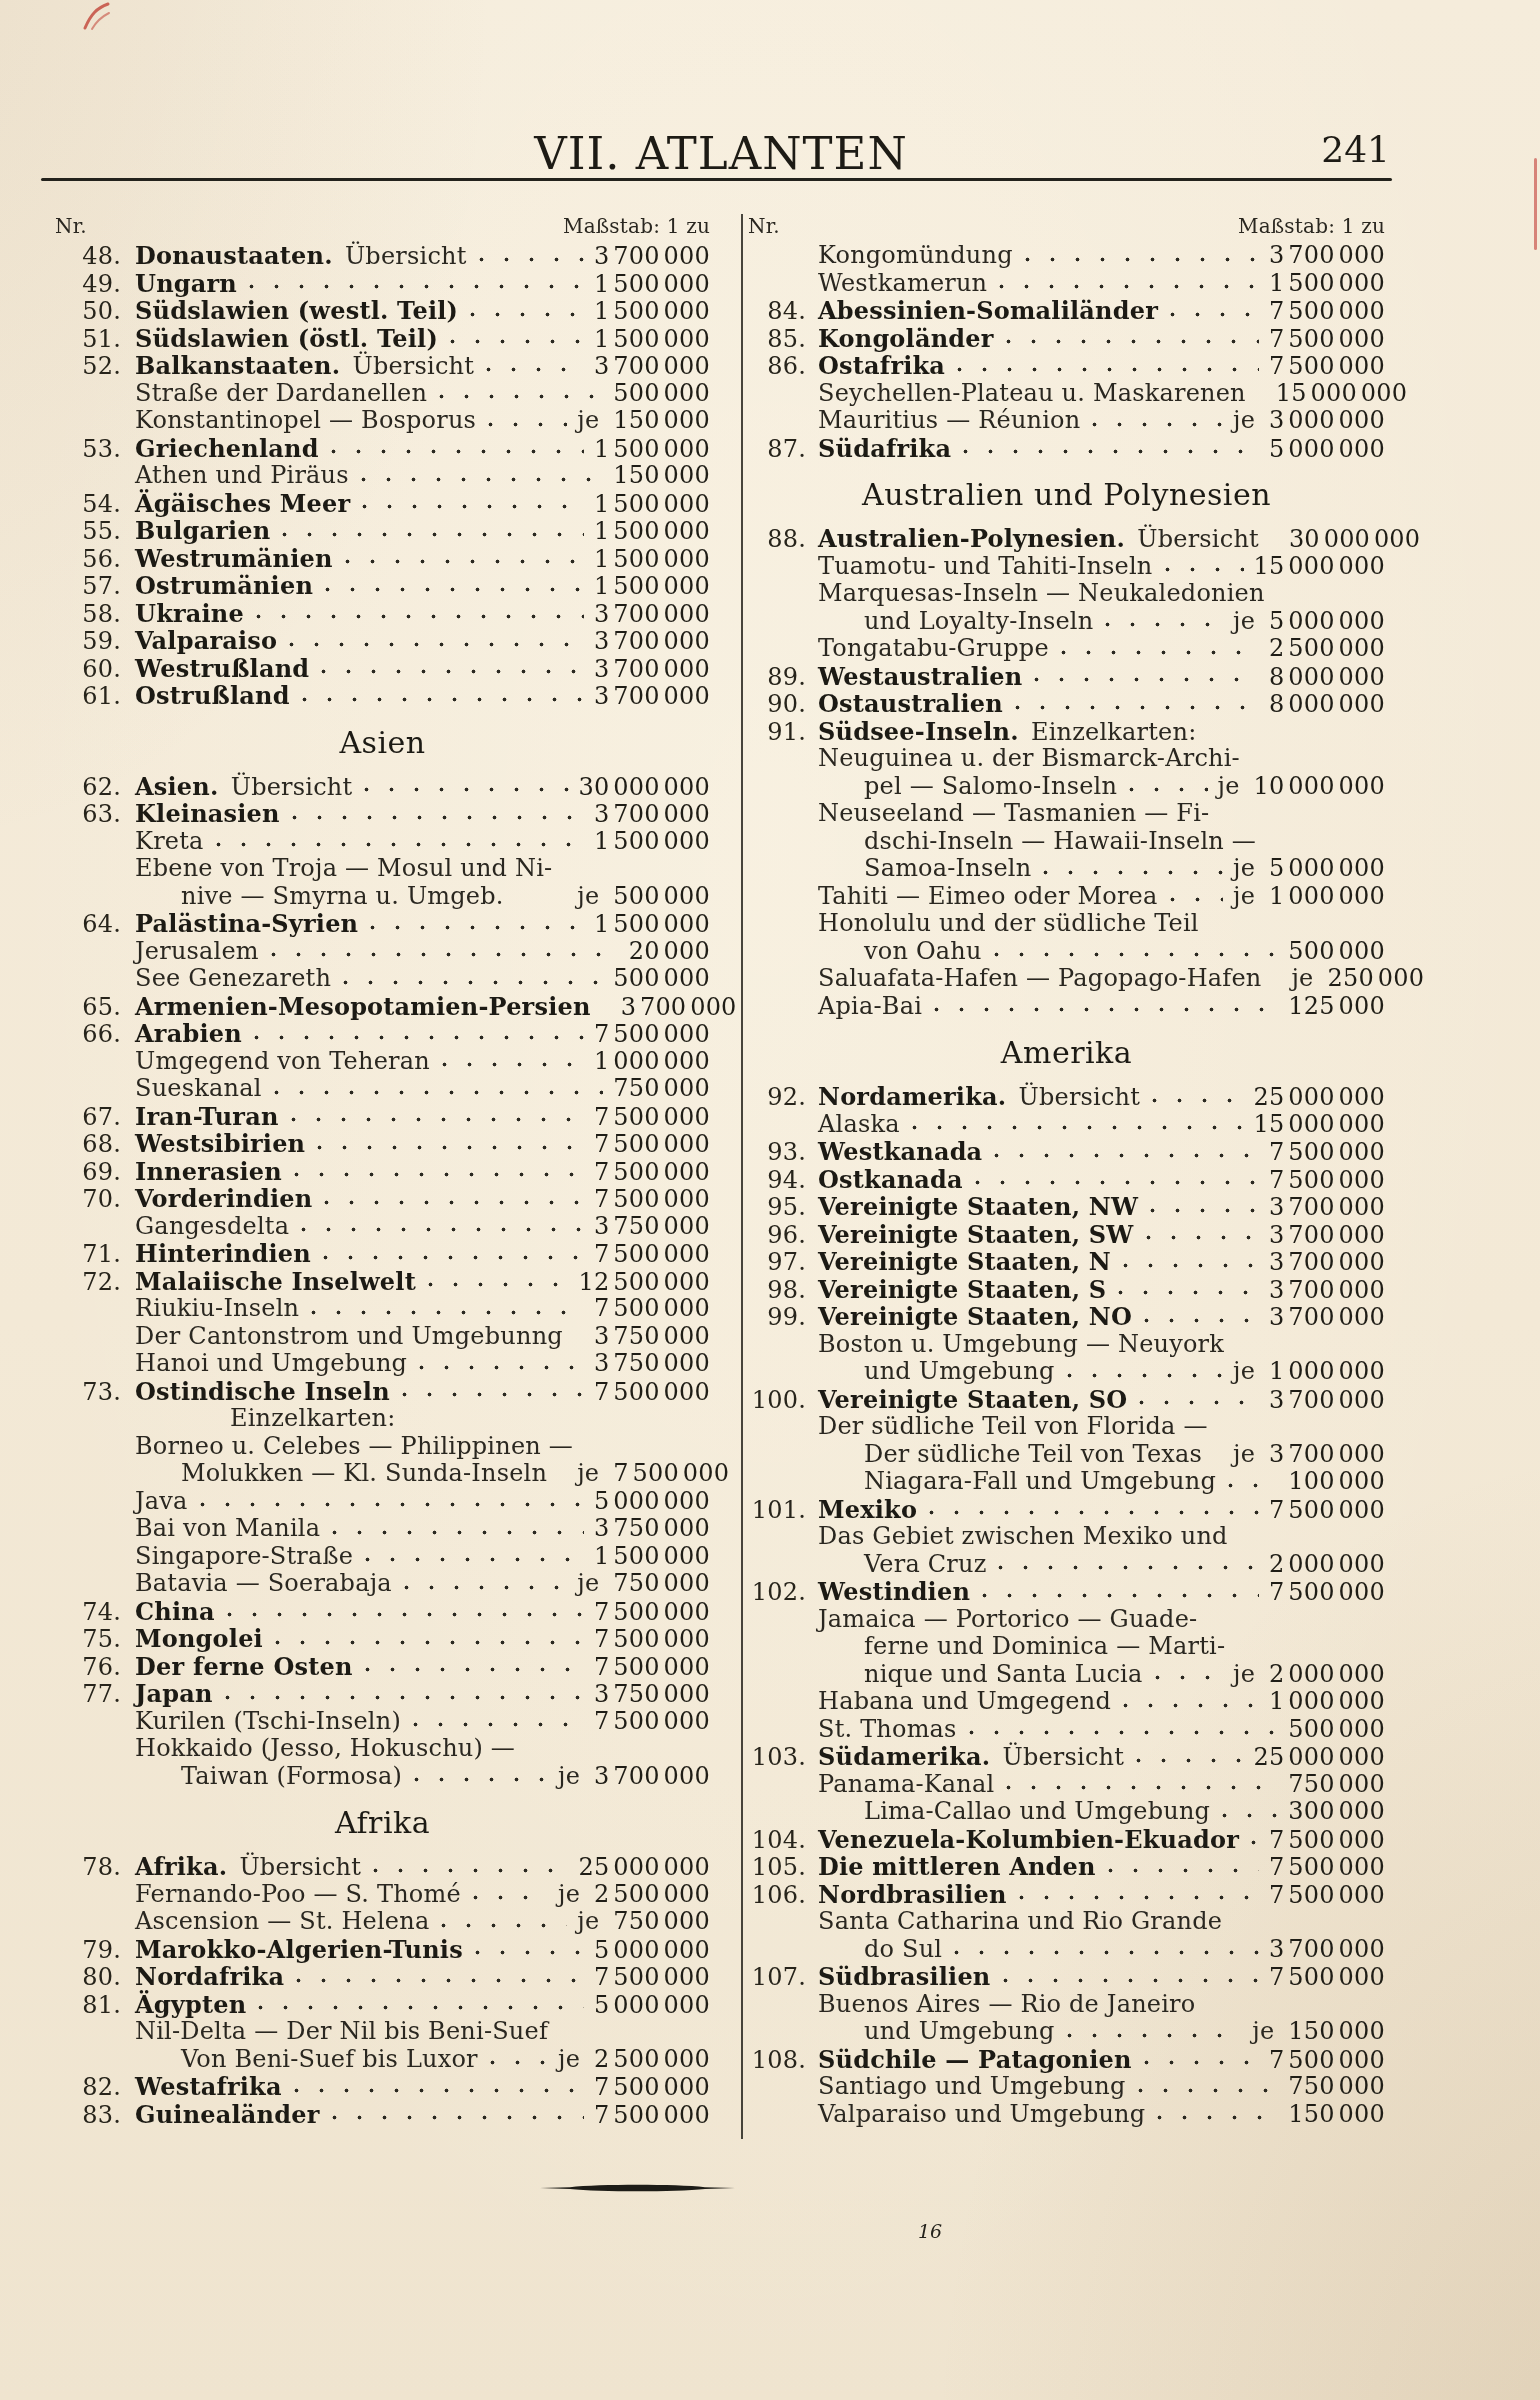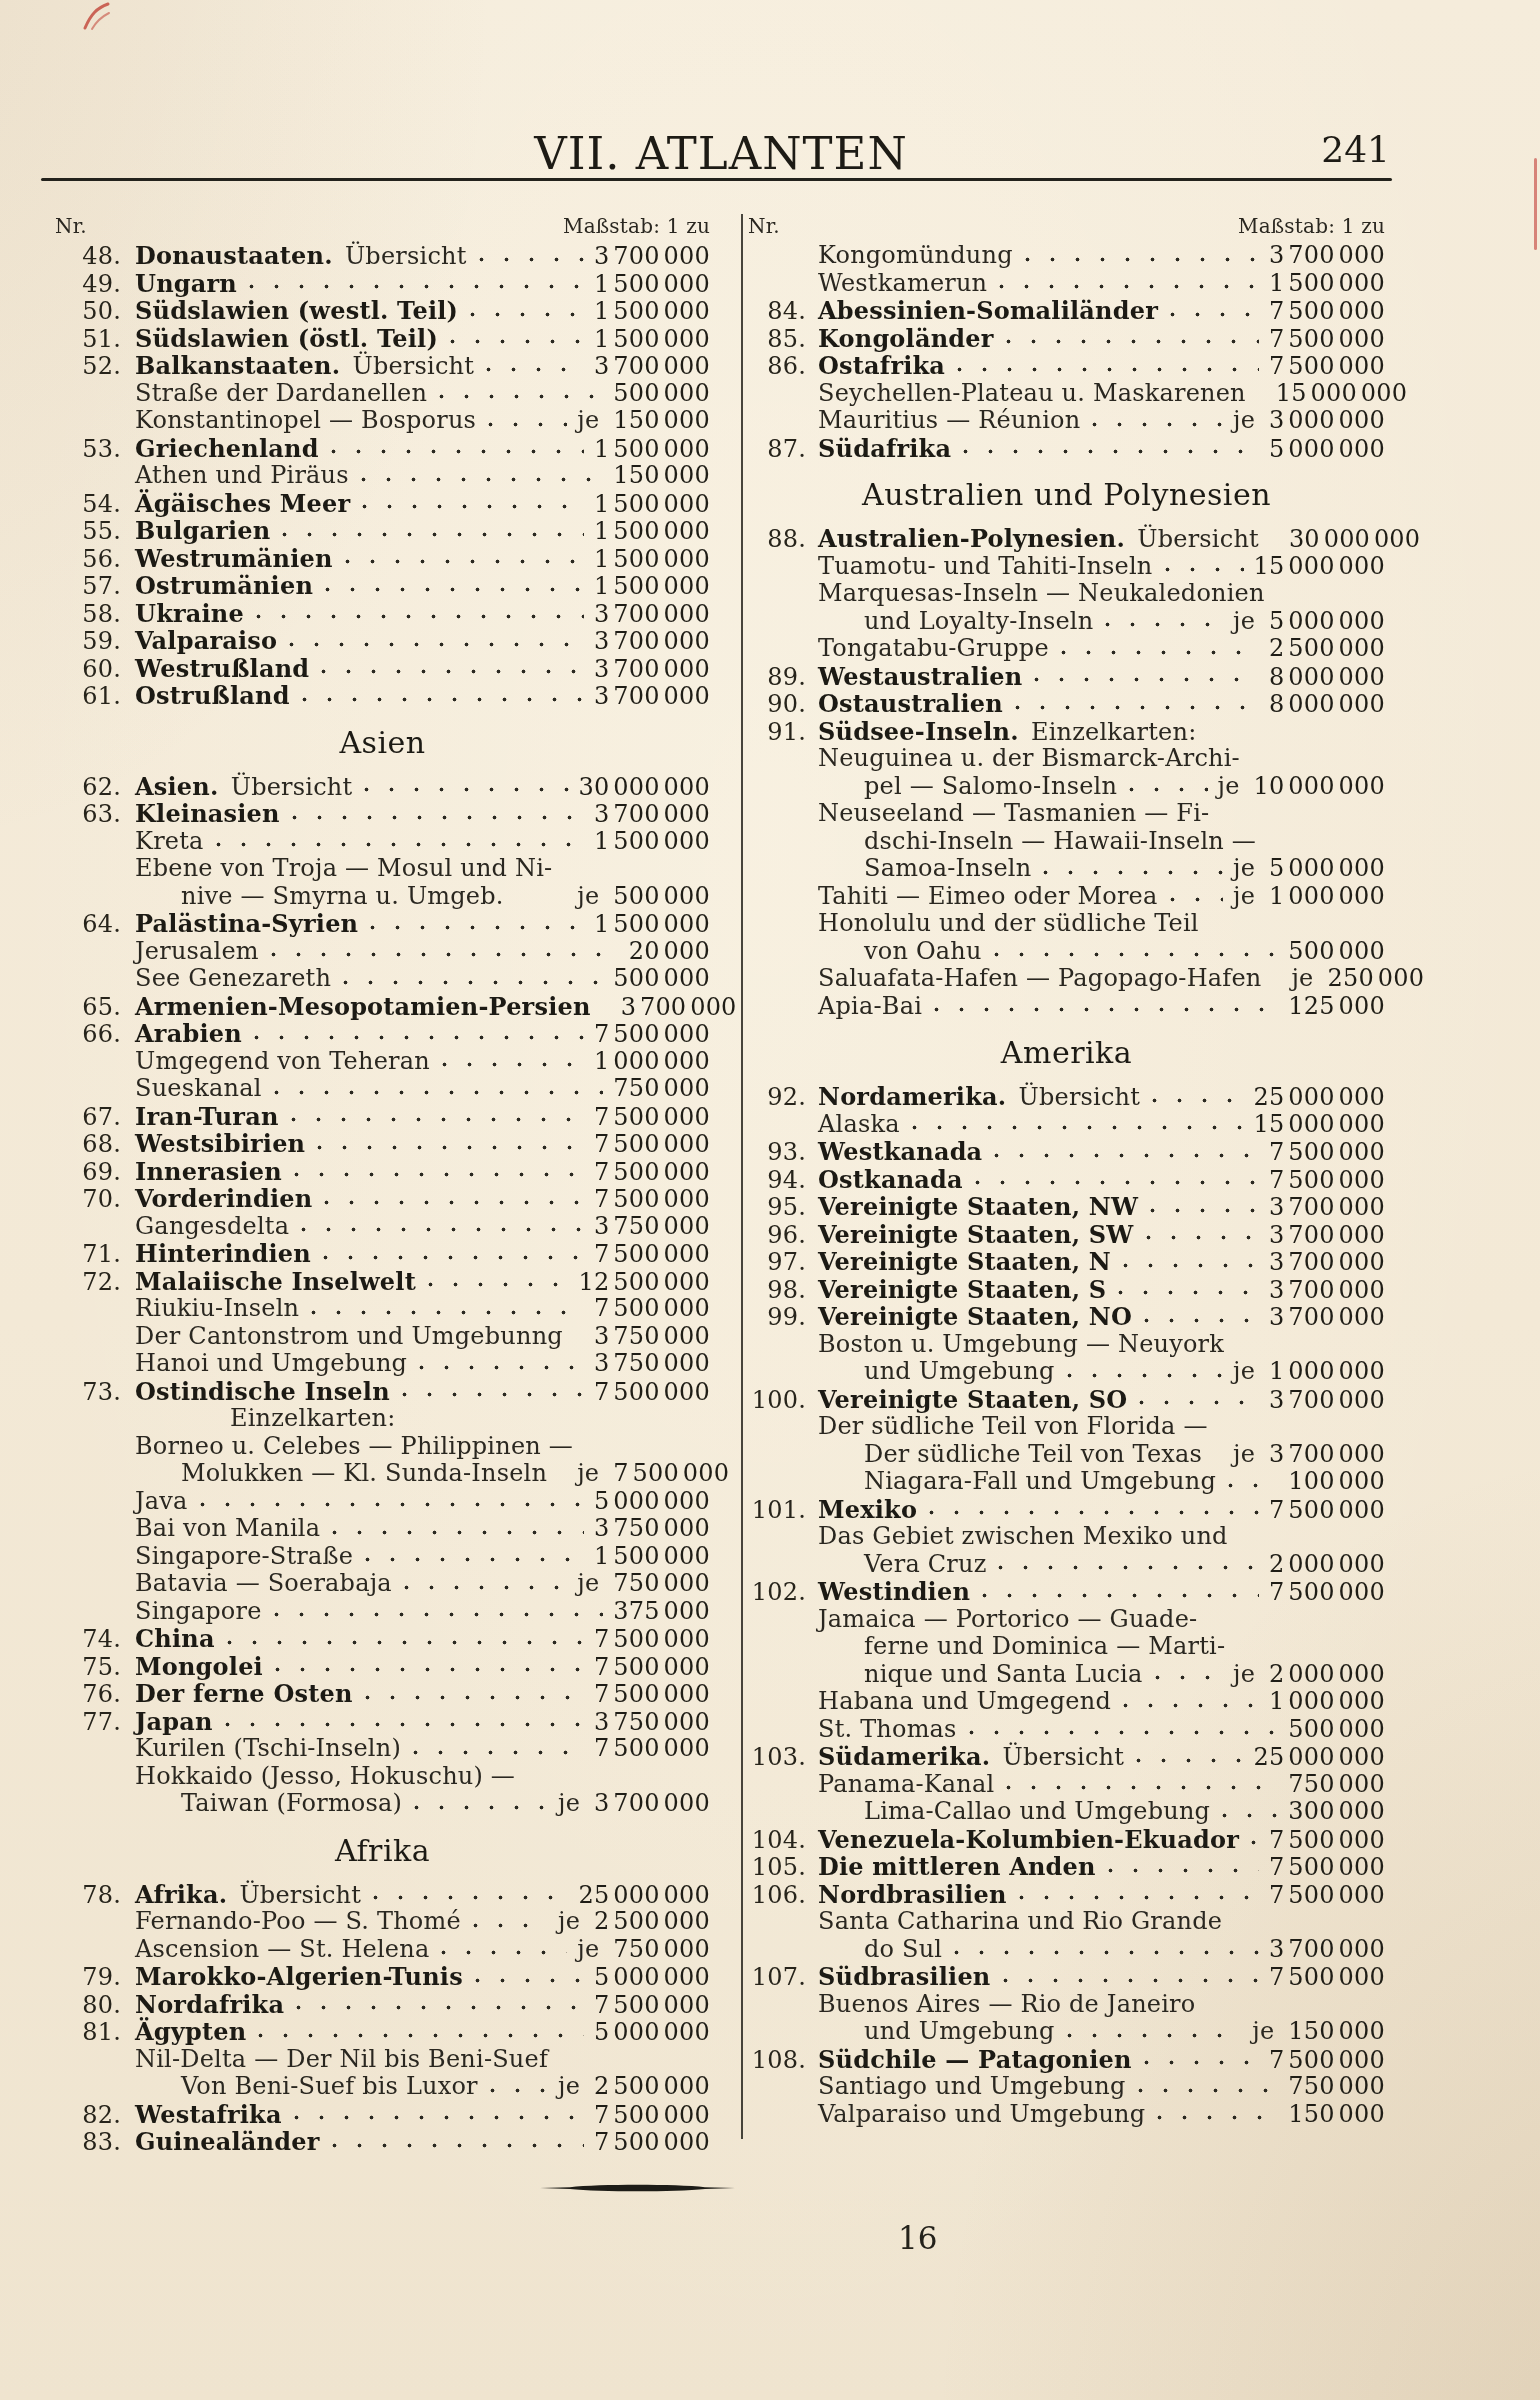--- a/index.html
+++ b/index.html
@@ -50,21 +50,21 @@
   .leader.dots{
     background:radial-gradient(circle at 2.5px 2.5px,#2b2921 1.6px,rgba(0,0,0,0) 2.2px) left bottom / 25px 5px repeat-x;
   }
   .je{flex:none;margin-right:14px;color:#2a2720;}
   .val{flex:none;word-spacing:-4px;color:#1f1d16;}
   .section-heading{
     text-align:center;font-weight:normal;font-size:30px;
     margin:17px 0 13px;letter-spacing:0.5px;color:#1c1a14;height:33px;line-height:33px;
   }
   .ornament{position:absolute;left:540px;top:2183px;}
-  .signature{position:absolute;left:898px;top:2220px;font-size:31px;color:#24221b;}
+  .signature{position:absolute;left:918px;top:2220px;font-size:19px;color:#24221b;font-style:italic;}
   .red-mark{position:absolute;left:82px;top:2px;opacity:0.75;}
   .red-edge{position:absolute;right:3px;top:158px;width:3px;height:92px;background:rgba(190,45,40,0.55);border-radius:2px;}
 </style>
 </head>
 <body>
 
 <div class="page">
 
   <svg class="red-mark" width="30" height="30" viewBox="0 0 30 30">
     <path d="M3 26 C9 12, 15 6, 26 2" stroke="#bf3a2e" stroke-width="3" fill="none" stroke-linecap="round"></path>
@@ -360,26 +360,20 @@
             <span class="leader dots"></span>
             <span class="val">1 500 000</span>
           </div>
           <div class="row ind1">
             <span class="num"></span>
             <span class="lbl"><span class="r">Batavia — Soerabaja</span></span>
             <span class="leader dots"></span>
             <span class="je">je</span>
             <span class="val">750 000</span>
           </div>
-          <div class="row ind1">
-            <span class="num"></span>
-            <span class="lbl"><span class="r">Singapore</span></span>
-            <span class="leader dots"></span>
-            <span class="val">375 000</span>
-          </div>
           <div class="row">
             <span class="num">74.</span>
             <span class="lbl"><span class="b">China</span></span>
             <span class="leader dots"></span>
             <span class="val">7 500 000</span>
           </div>
           <div class="row">
             <span class="num">75.</span>
             <span class="lbl"><span class="b">Mongolei</span></span>
             <span class="leader dots"></span>

